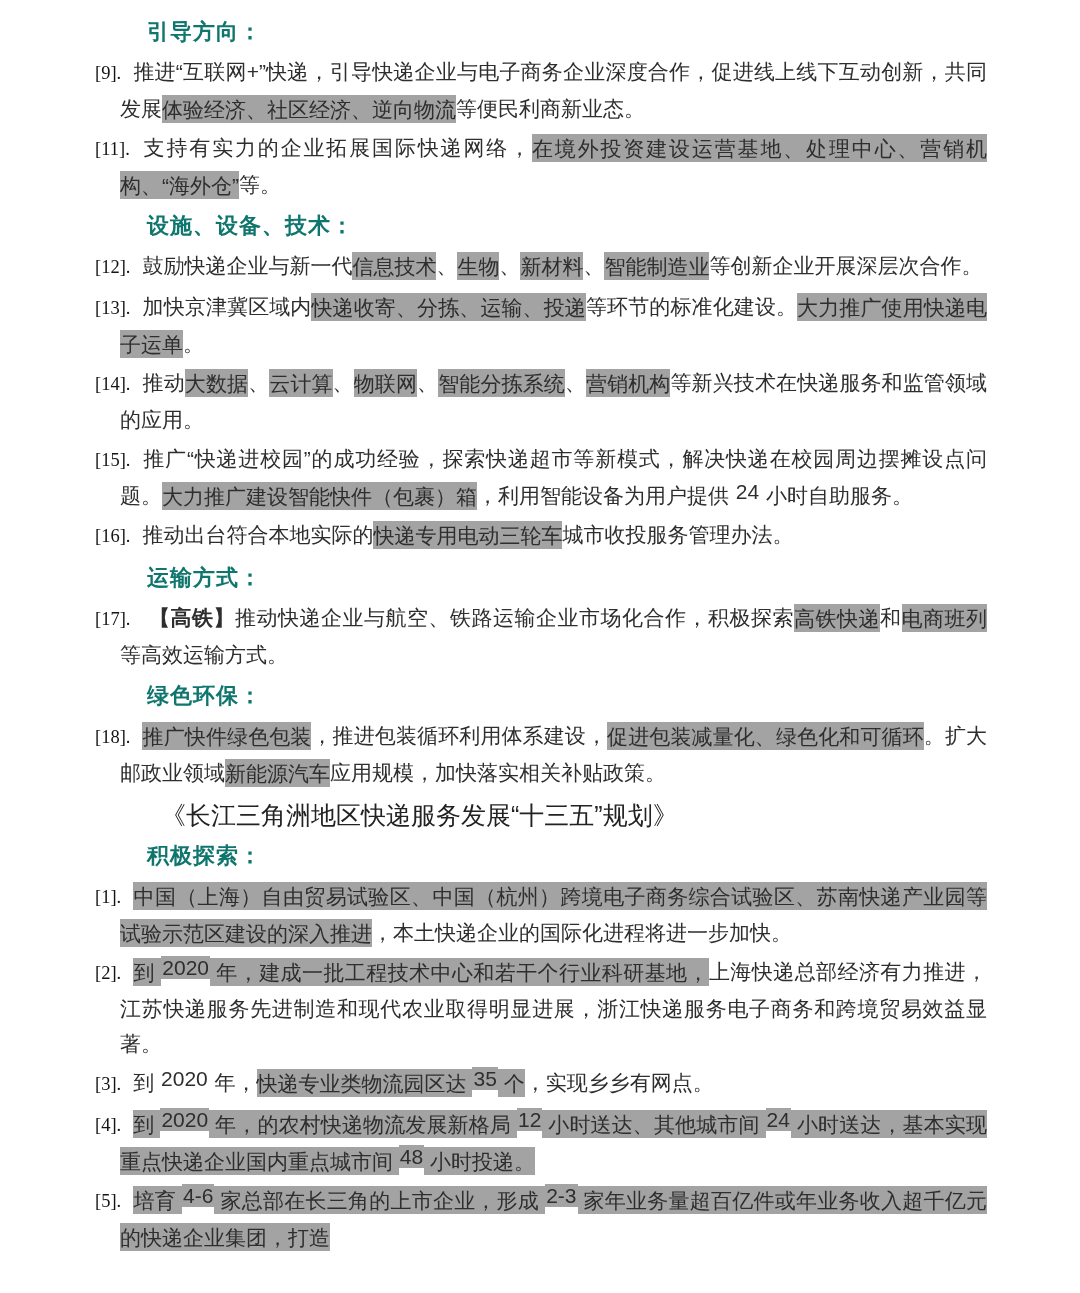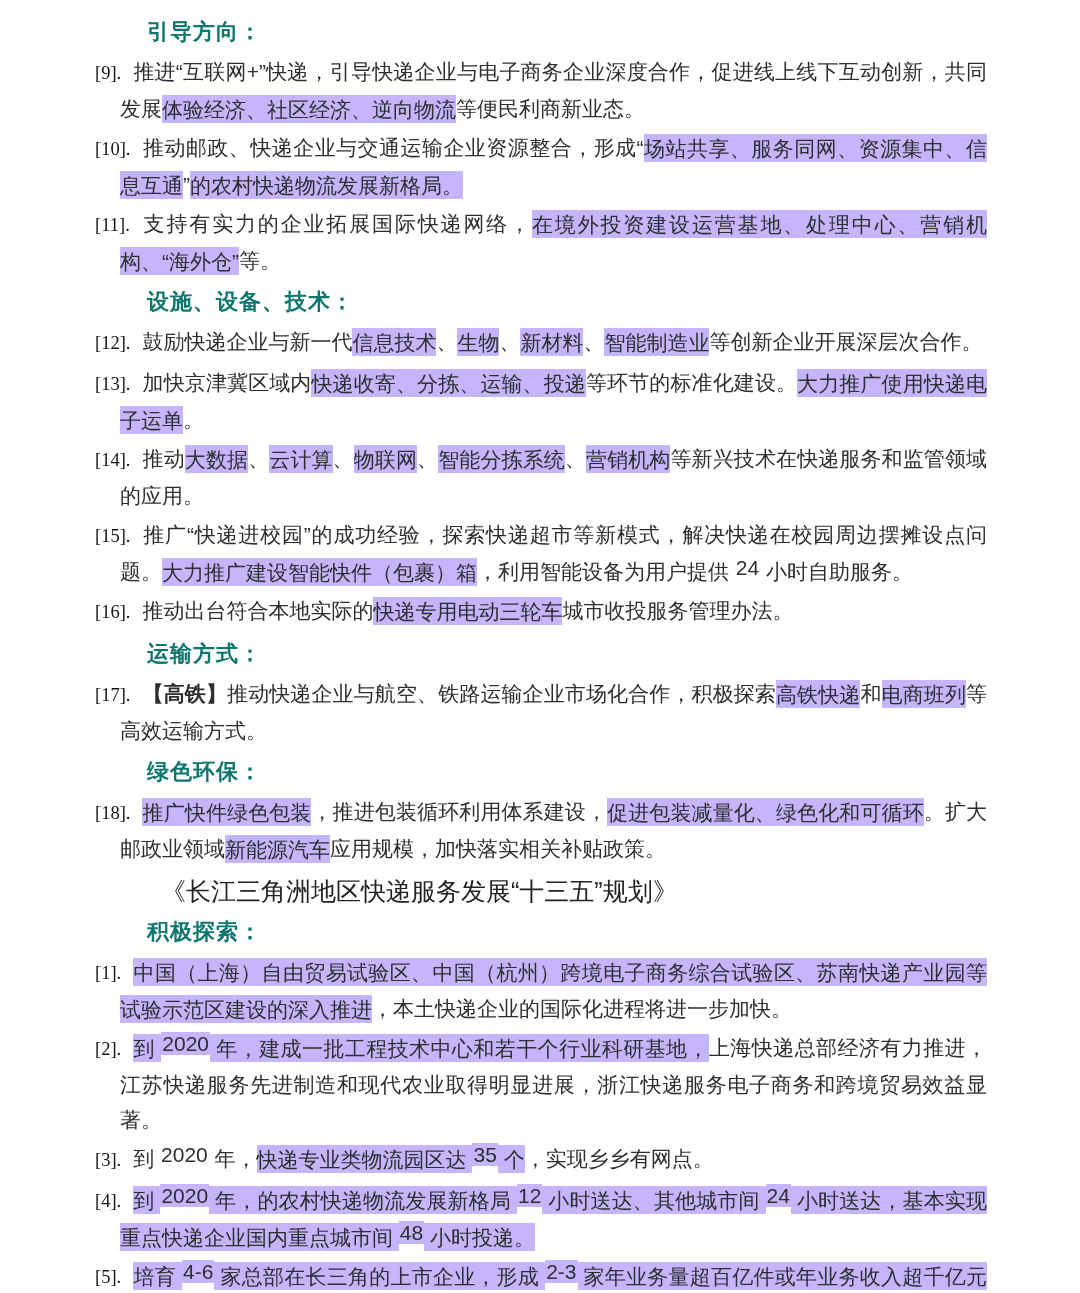--- a/index.html
+++ b/index.html
@@ -38,39 +38,38 @@
     text-indent: -25px;   
   }
   .item .label {
     font-family: "Liberation Serif", serif;
     font-size: 18.5px;
     margin-right: 12px;
     color: #141414;
     white-space: nowrap;
   }
   .hl {
-    background: #c4b5fd;
+    background: #a3a3a3;
     padding: 2.5px 0;
   }
   .num {
     position: relative;
     top: -4px;
     padding: 0 1px;
     letter-spacing: 0;
   }
-  .bseg { font-weight: bold; }
+  .bseg { font-weight: bold; margin-left: 6px; }
 </style>
 </head>
 <body>
 
 <div class="page">
   <div id="doc">
       <div class="heading">引导方向：</div>
       <div class="item"><span class="label">[9].</span><span><span>推进“互联网+”快递，引导快递企业与电子商务企业深度合作，促进线上线下互动创新，共同发展</span><span class="hl">体验经济、社区经济、逆向物流</span><span>等便民利商新业态。</span></span></div>
-      <div class="item"><span class="label">[10].</span><span><span>推动邮政、快递企业与交通运输企业资源整合，形成“</span><span class="hl">场站共享、服务同网、资源集中、信息互通</span><span>”</span><span class="hl">的农村快递物流发展新格局。</span></span></div>
       <div class="item"><span class="label">[11].</span><span><span>支持有实力的企业拓展国际快递网络，</span><span class="hl">在境外投资建设运营基地、处理中心、营销机构、“海外仓”</span><span>等。</span></span></div>
       <div class="heading">设施、设备、技术：</div>
       <div class="item"><span class="label">[12].</span><span><span>鼓励快递企业与新一代</span><span class="hl">信息技术</span><span>、</span><span class="hl">生物</span><span>、</span><span class="hl">新材料</span><span>、</span><span class="hl">智能制造业</span><span>等创新企业开展深层次合作。</span></span></div>
       <div class="item"><span class="label">[13].</span><span><span>加快京津冀区域内</span><span class="hl">快递收寄、分拣、运输、投递</span><span>等环节的标准化建设。</span><span class="hl">大力推广使用快递电子运单</span><span>。</span></span></div>
       <div class="item"><span class="label">[14].</span><span><span>推动</span><span class="hl">大数据</span><span>、</span><span class="hl">云计算</span><span>、</span><span class="hl">物联网</span><span>、</span><span class="hl">智能分拣系统</span><span>、</span><span class="hl">营销机构</span><span>等新兴技术在快递服务和监管领域的应用。</span></span></div>
       <div class="item"><span class="label">[15].</span><span><span>推广“快递进校园”的成功经验，探索快递超市等新模式，解决快递在校园周边摆摊设点问题。</span><span class="hl">大力推广建设智能快件（包裹）箱</span><span>，利用智能设备为用户提供 </span><span class="num">24</span><span> 小时自助服务。</span></span></div>
       <div class="item"><span class="label">[16].</span><span><span>推动出台符合本地实际的</span><span class="hl">快递专用电动三轮车</span><span>城市收投服务管理办法。</span></span></div>
       <div class="heading">运输方式：</div>
       <div class="item"><span class="label">[17].</span><span><span class="bseg">【高铁】</span><span>推动快递企业与航空、铁路运输企业市场化合作，积极探索</span><span class="hl">高铁快递</span><span>和</span><span class="hl">电商班列</span><span>等高效运输方式。</span></span></div>
       <div class="heading">绿色环保：</div>

